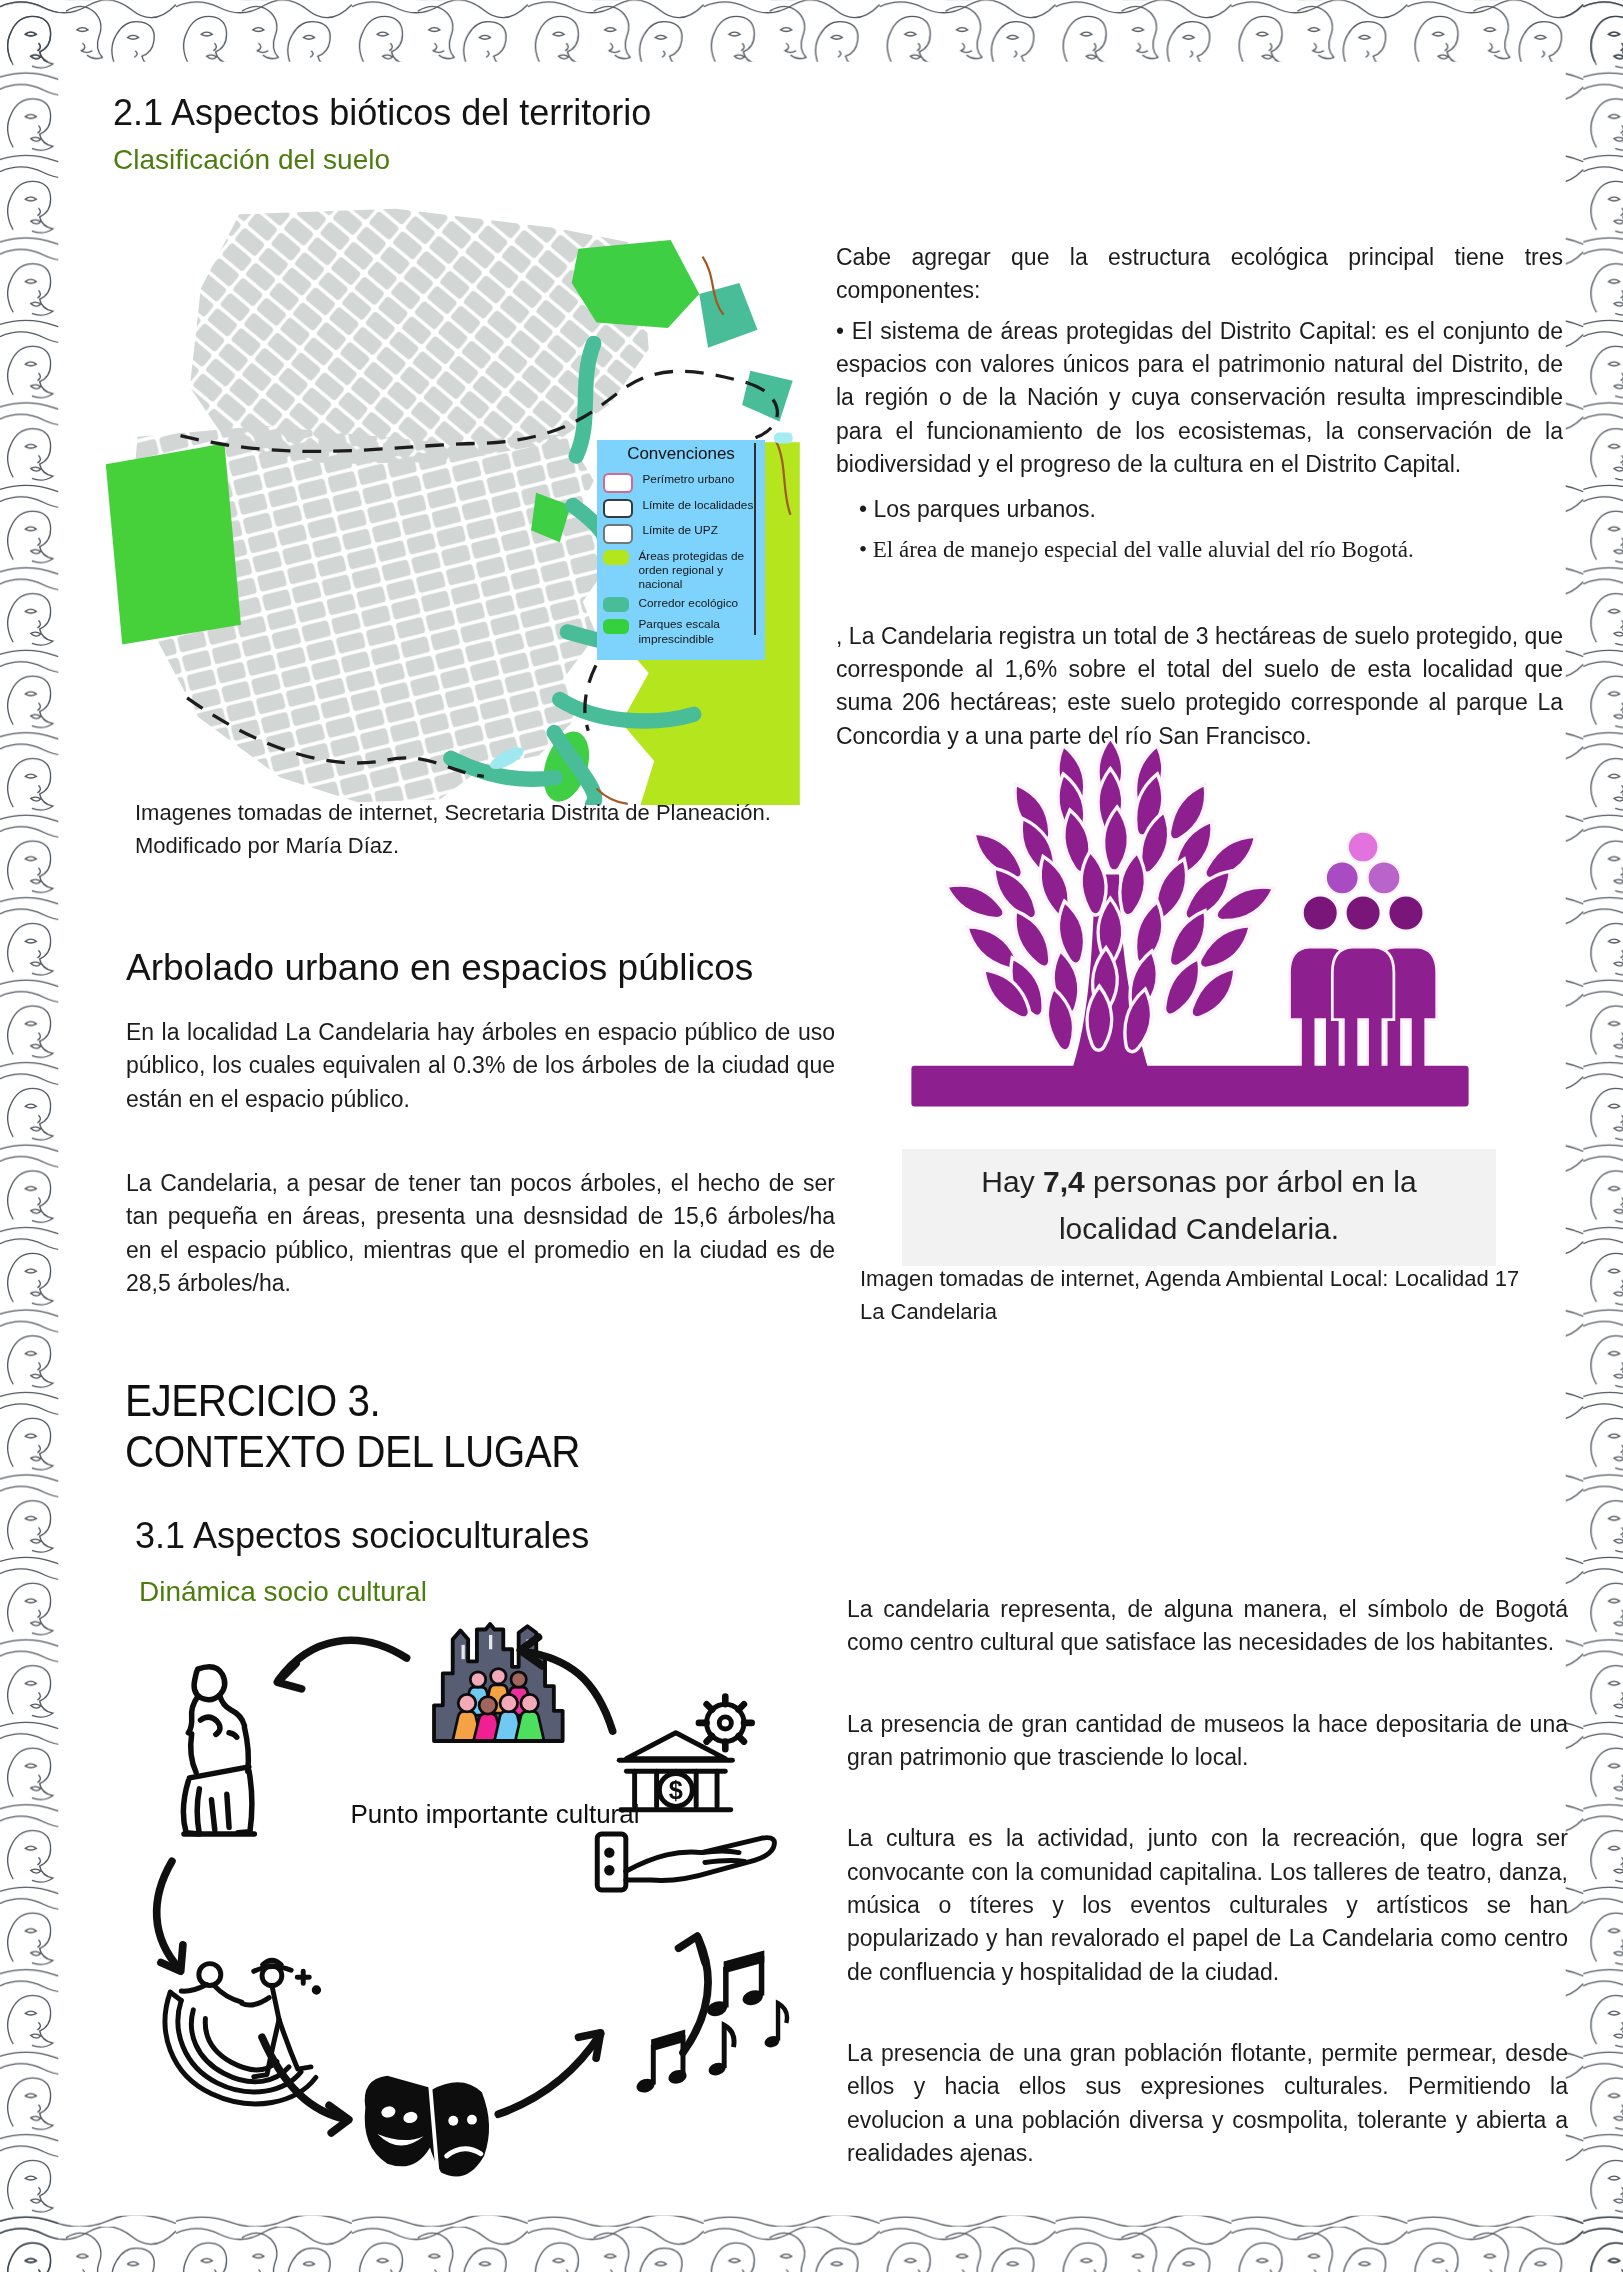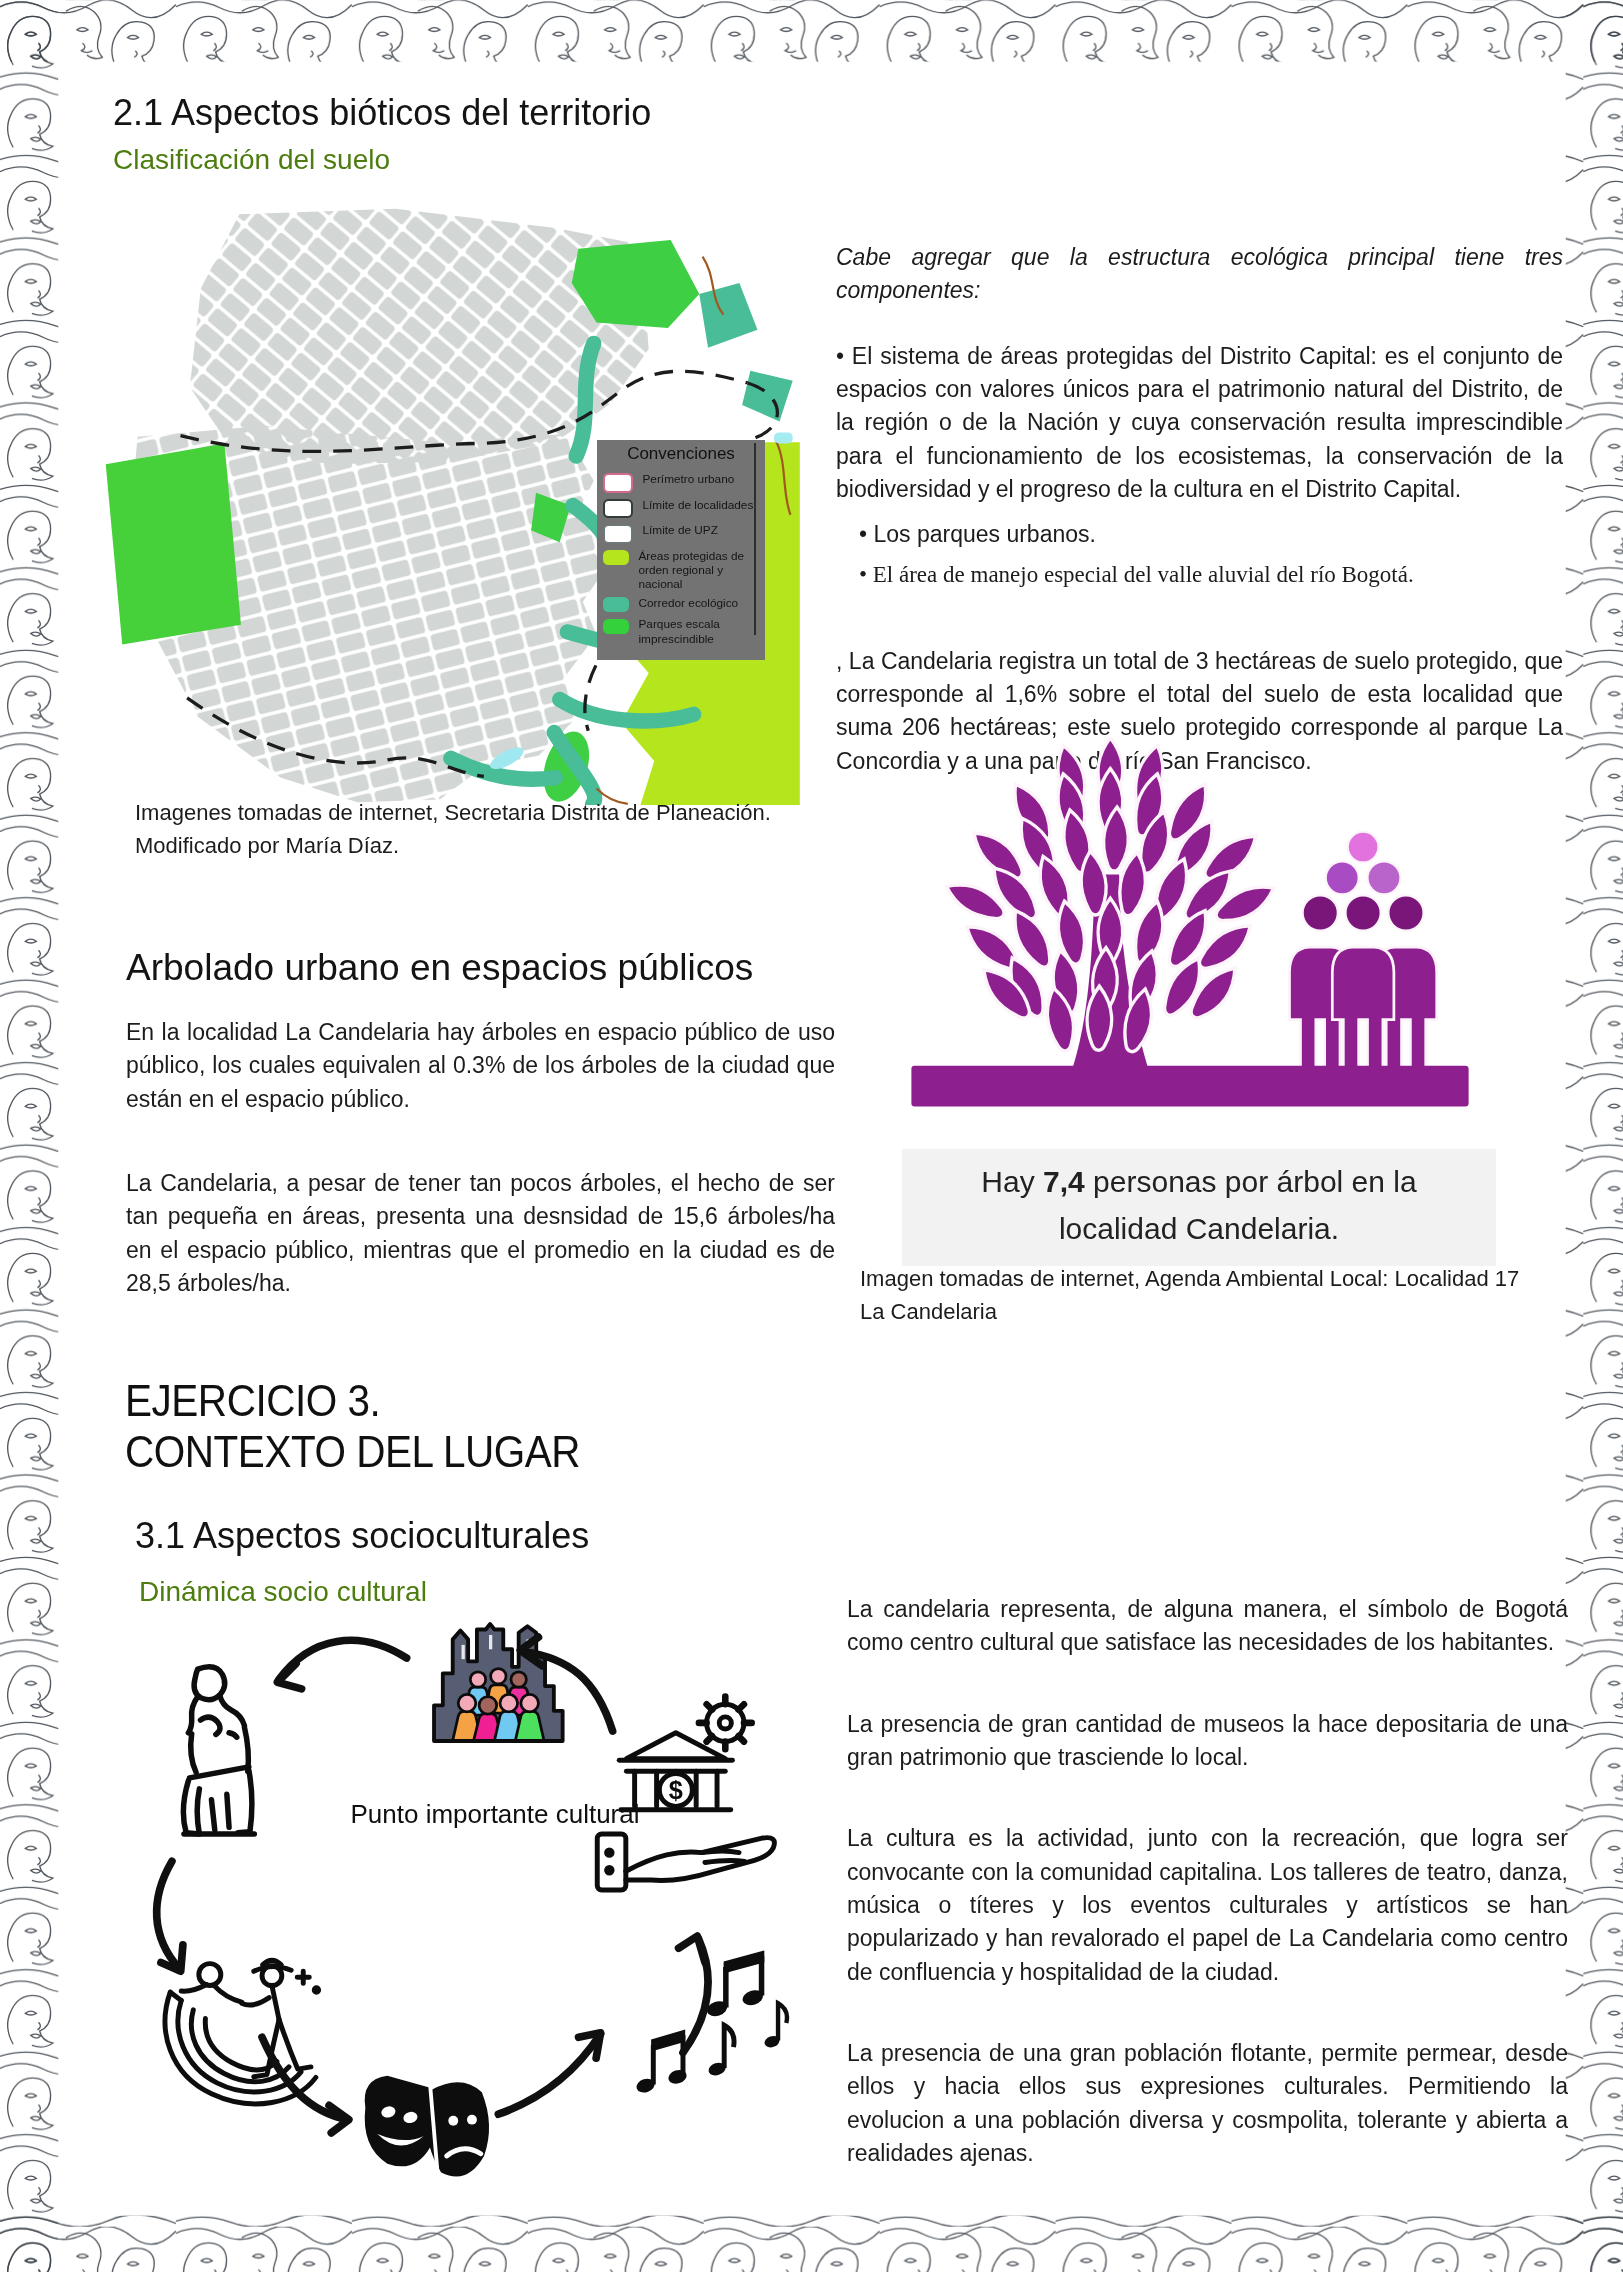--- a/index.html
+++ b/index.html
@@ -8,27 +8,27 @@
   .abs{position:absolute;}
   .h1{font-size:36px;font-weight:400;color:#141414;}
   .h2{font-size:28px;font-weight:400;color:#4d7c0f;}
   .h3{font-size:37px;font-weight:400;color:#141414;}
   .mega{font-size:44px;line-height:1.16;font-weight:400;letter-spacing:-0.5px;
         transform:scaleX(.92);transform-origin:left top;color:#101010;}
   .para{font-size:23px;line-height:1.45;text-align:justify;color:#1c1c1c;margin:0;}
   .cap{font-size:22px;line-height:1.5;color:#1c1c1c;}
   .colL{width:709px;}
   .colR{width:727px;}
-  .mb-intro{margin-bottom:32px;font-style:italic;}
+  .mb-intro{margin-bottom:7px;}
   .mb-b1{margin-bottom:12px;}
   .mb-b2{margin-bottom:6.6px;}
   .mb-b3{margin-bottom:53px;}
   .bullet-short{text-align:left;}
   .socio p{margin:0 0 48px 0;}
-  .legend{background:#737373;padding:4.4px 5.5px 8.8px 5.5px;width:157px;}
+  .legend{background:#7dd3fc;padding:4.4px 5.5px 8.8px 5.5px;width:157px;}
   .legend-title{font-size:17px;text-align:center;margin:0 0 7.7px 0;font-weight:400;color:#111;}
   .lg-item{display:flex;align-items:flex-start;gap:10px;margin-bottom:5px;}
   .sw{width:26px;height:15.4px;border-radius:5.5px;flex:0 0 auto;margin-top:1.1px;background:#fff;}
   .sw-outline-pink{border:2.2px solid #d4698f;}
   .sw-outline-dark{border:2.7px solid #333c3c;}
   .sw-outline-gray{border:2.2px solid #6f7878;}
   .sw-lime{background:#b5e61d;}
   .sw-teal{background:#49bd98;}
   .sw-green{background:#35d13c;}
   .lg-label{font-size:11.8px;line-height:1.2;color:#151515;}

